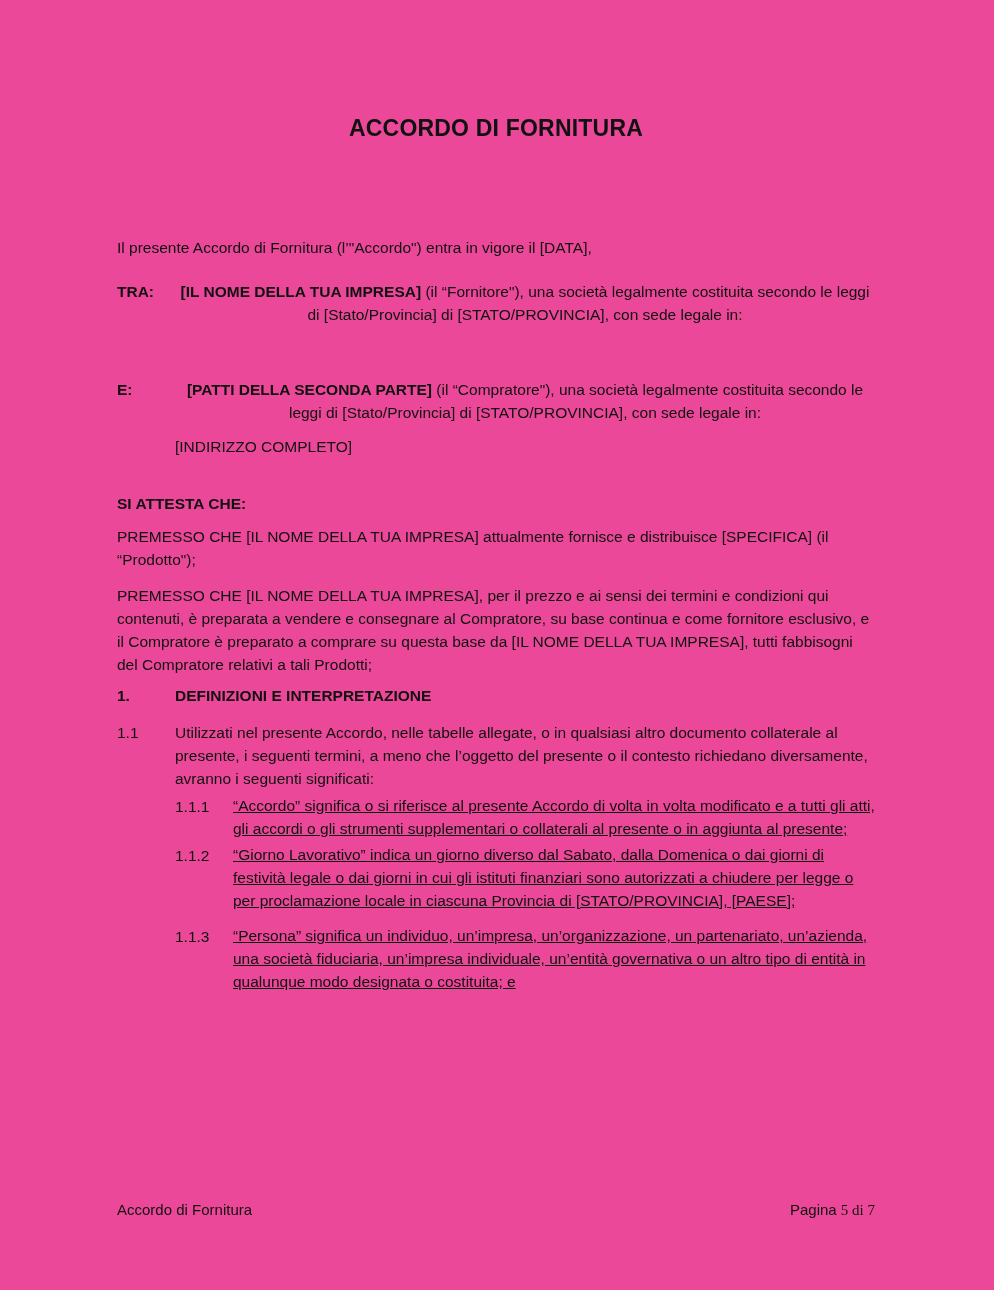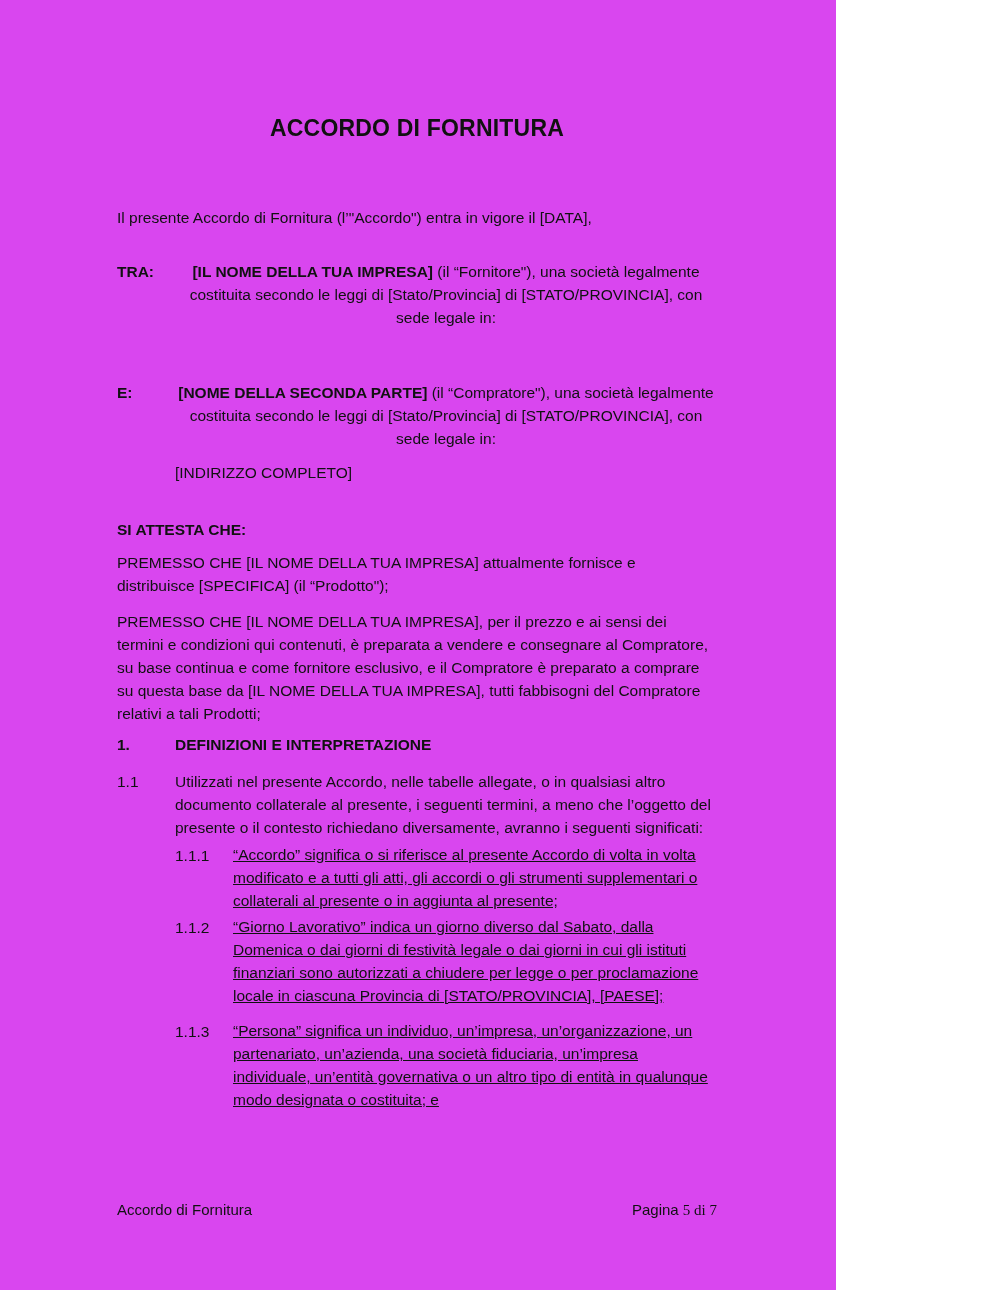--- a/index.html
+++ b/index.html
@@ -2,45 +2,45 @@
 <html><head>
 <meta charset="utf-8">
 <style>
   html, body {
     margin: 0;
     padding: 0;
     background: #ffffff;
   }
   .page {
     position: relative;
-    width: 836px;
+    width: 994px;
     height: 1290px;
-    background: #d946ef;
+    background: #ec4899;
     color: #111111;
     font-family: "Liberation Sans", sans-serif;
     font-size: 15.5px;
     line-height: 23px;
     overflow: hidden;
   }
   .content {
     padding: 114px 119px 0 117px;
   }
   .doc-title {
     margin: 0;
     font-size: 23px;
     line-height: 28px;
     font-weight: bold;
     text-align: center;
     letter-spacing: 0.2px;
   }
   p { margin: 0; }
   .b { font-weight: bold; }
-  .intro { margin-top: 64px; }
+  .intro { margin-top: 94px; }
 
-  .party { display: flex; margin-top: 31px; }
+  .party { display: flex; margin-top: 21px; }
   .party.second { margin-top: 52px; }
   .party-label { width: 58px; flex-shrink: 0; font-weight: bold; }
   .party-text { flex: 1; text-align: center; }
   .party-address { margin-left: 58px; margin-top: 11px; }
 
   .attestation { margin-top: 34px; font-weight: bold; }
   .recital-1 { margin-top: 10px; }
   .recital-2 { margin-top: 13px; }
   .recital-3 { margin-top: 6px; }
 
@@ -85,21 +85,21 @@
 
     <p class="intro">Il presente Accordo di Fornitura (l’"Accordo") entra in vigore il [DATA],</p>
 
     <div class="party">
       <span class="party-label">TRA:</span>
       <p class="party-text"><span class="b">[IL NOME DELLA TUA IMPRESA]</span><span> (il “Fornitore"), una società legalmente costituita secondo le leggi di [Stato/Provincia] di [STATO/PROVINCIA], con sede legale in:</span></p>
     </div>
 
     <div class="party second">
       <span class="party-label">E:</span>
-      <p class="party-text"><span class="b">[NOME DELLA SECONDA PARTE]</span><span> (il “Compratore"), una società legalmente costituita secondo le leggi di [Stato/Provincia] di [STATO/PROVINCIA], con sede legale in:</span></p>
+      <p class="party-text"><span class="b">[PATTI DELLA SECONDA PARTE]</span><span> (il “Compratore"), una società legalmente costituita secondo le leggi di [Stato/Provincia] di [STATO/PROVINCIA], con sede legale in:</span></p>
     </div>
     <p class="party-address">[INDIRIZZO COMPLETO]</p>
 
     <p class="attestation">SI ATTESTA CHE:</p>
 
     <p class="recital-1">PREMESSO CHE [IL NOME DELLA TUA IMPRESA] attualmente fornisce e distribuisce [SPECIFICA] (il “Prodotto");</p>
     <p class="recital-2">PREMESSO CHE [IL NOME DELLA TUA IMPRESA], per il prezzo e ai sensi dei termini e condizioni qui contenuti, è preparata a vendere e consegnare al Compratore, su base continua e come fornitore esclusivo, e il Compratore è preparato a comprare su questa base da [IL NOME DELLA TUA IMPRESA], tutti fabbisogni del Compratore relativi a tali Prodotti;</p>
 
     <div class="hang section-heading">
       <span class="num">1.</span>

